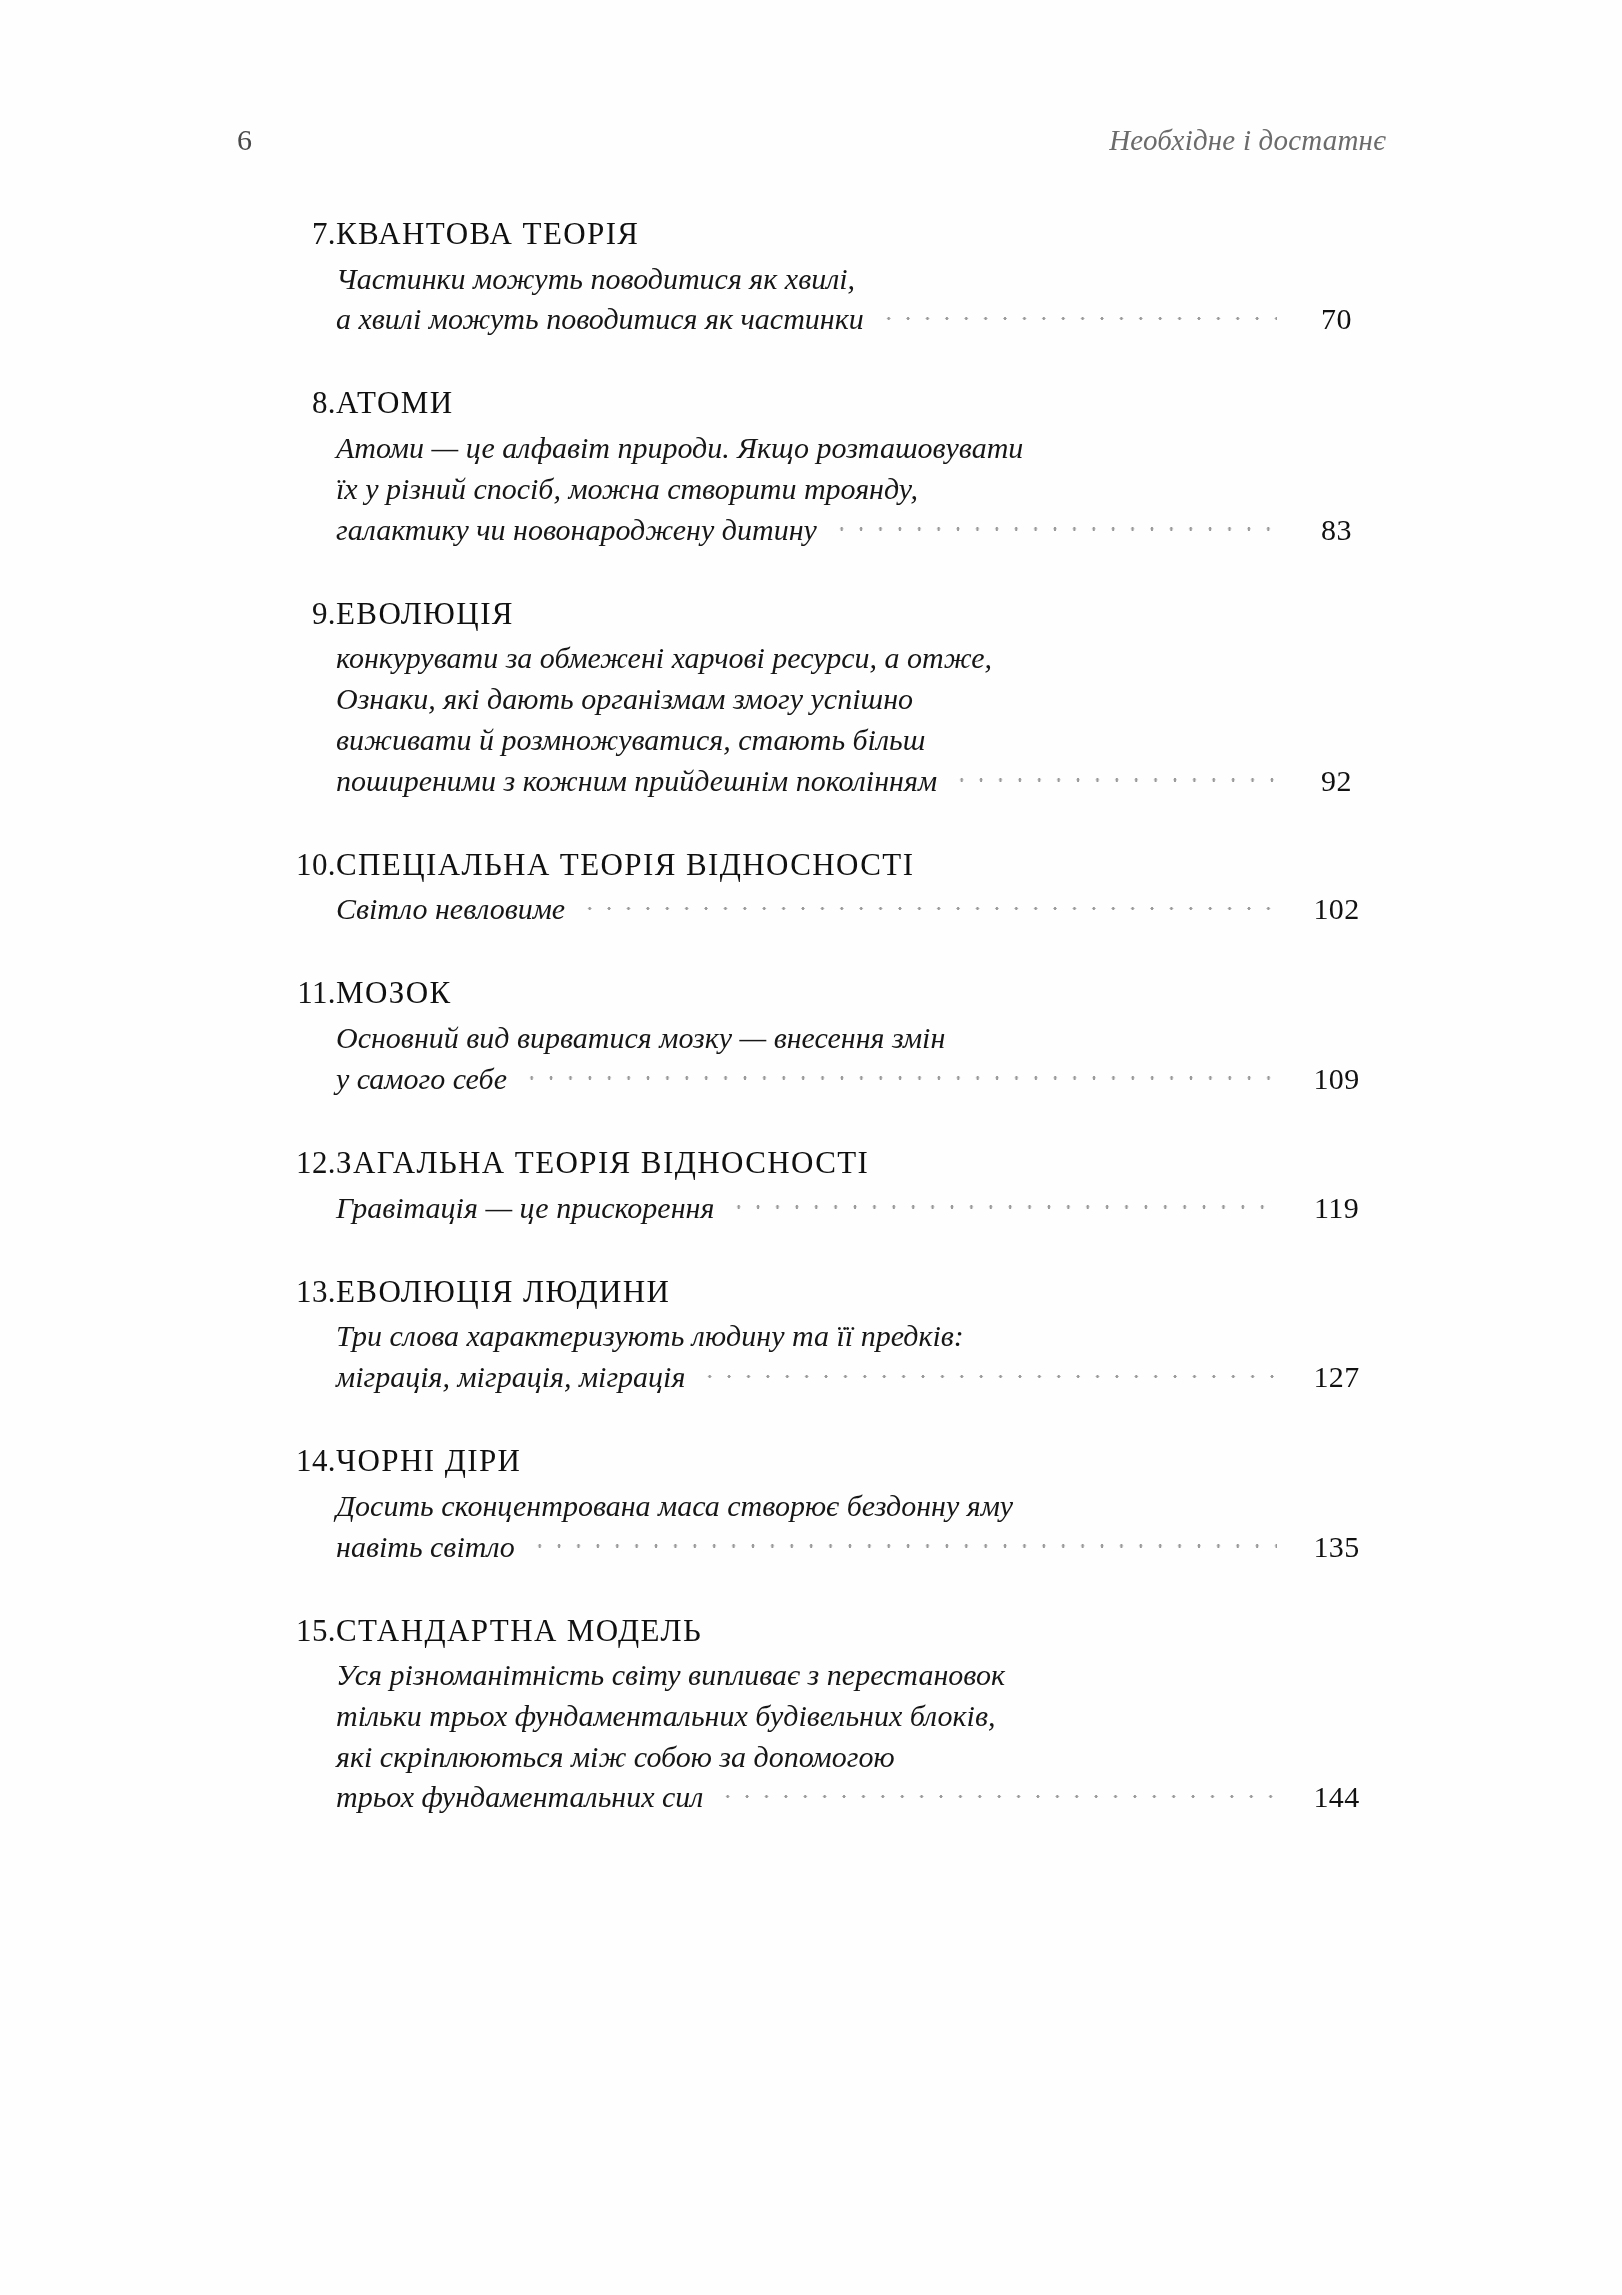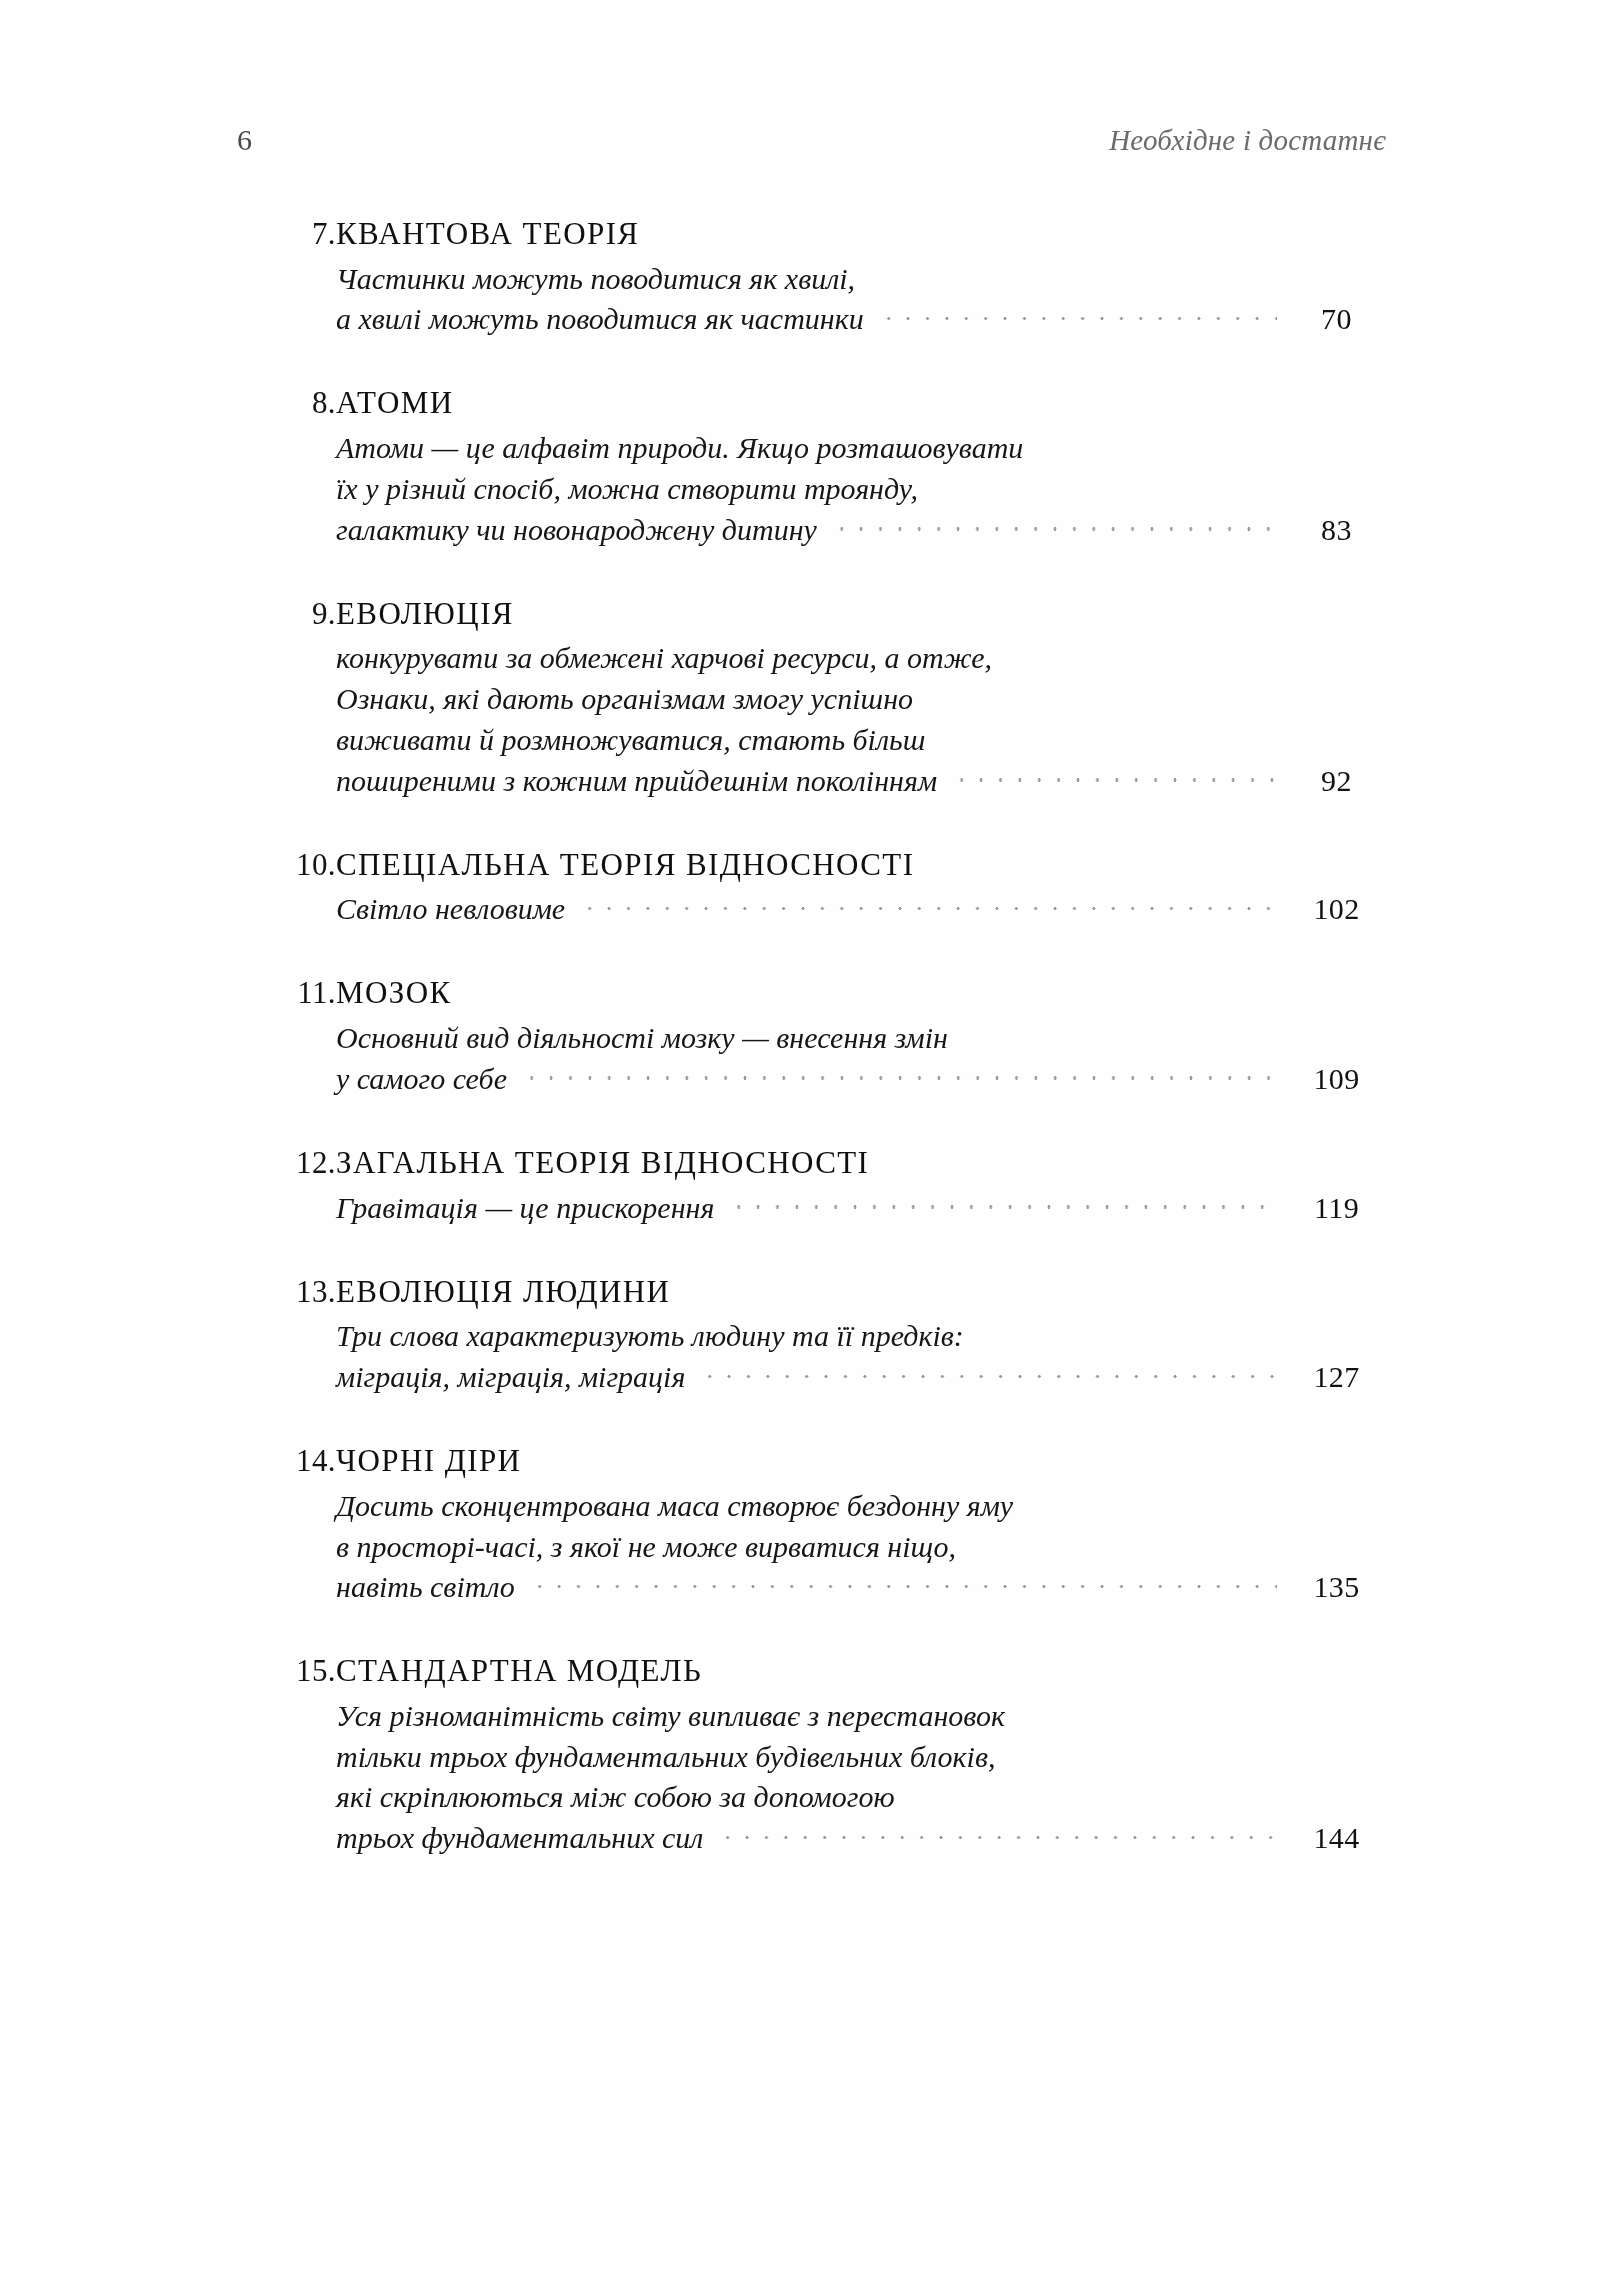--- a/index.html
+++ b/index.html
@@ -195,21 +195,21 @@
           <div class="sub-line has-page">
             <span class="sub-text">Світло невловиме</span>
             <span class="leader"></span>
             <span class="page-no">102</span>
           </div>
         </div>
       </div>
       <div class="toc-entry">
         <div class="entry-head"><span class="entry-num">11.</span><span class="entry-title">Мозок</span></div>
         <div class="sub-lines">
-          <div class="sub-line">Основний вид діяльності мозку — внесення змін</div>
+          <div class="sub-line">Основний вид вирватися мозку — внесення змін</div>
           <div class="sub-line has-page">
             <span class="sub-text">у самого себе</span>
             <span class="leader"></span>
             <span class="page-no">109</span>
           </div>
         </div>
       </div>
       <div class="toc-entry">
         <div class="entry-head"><span class="entry-num">12.</span><span class="entry-title">Загальна теорія відносності</span></div>
         <div class="sub-lines">
@@ -228,21 +228,20 @@
             <span class="sub-text">міграція, міграція, міграція</span>
             <span class="leader"></span>
             <span class="page-no">127</span>
           </div>
         </div>
       </div>
       <div class="toc-entry">
         <div class="entry-head"><span class="entry-num">14.</span><span class="entry-title">Чорні діри</span></div>
         <div class="sub-lines">
           <div class="sub-line">Досить сконцентрована маса створює бездонну яму</div>
-          <div class="sub-line">в просторі-часі, з якої не може вирватися ніщо,</div>
           <div class="sub-line has-page">
             <span class="sub-text">навіть світло</span>
             <span class="leader"></span>
             <span class="page-no">135</span>
           </div>
         </div>
       </div>
       <div class="toc-entry">
         <div class="entry-head"><span class="entry-num">15.</span><span class="entry-title">Стандартна модель</span></div>
         <div class="sub-lines">

